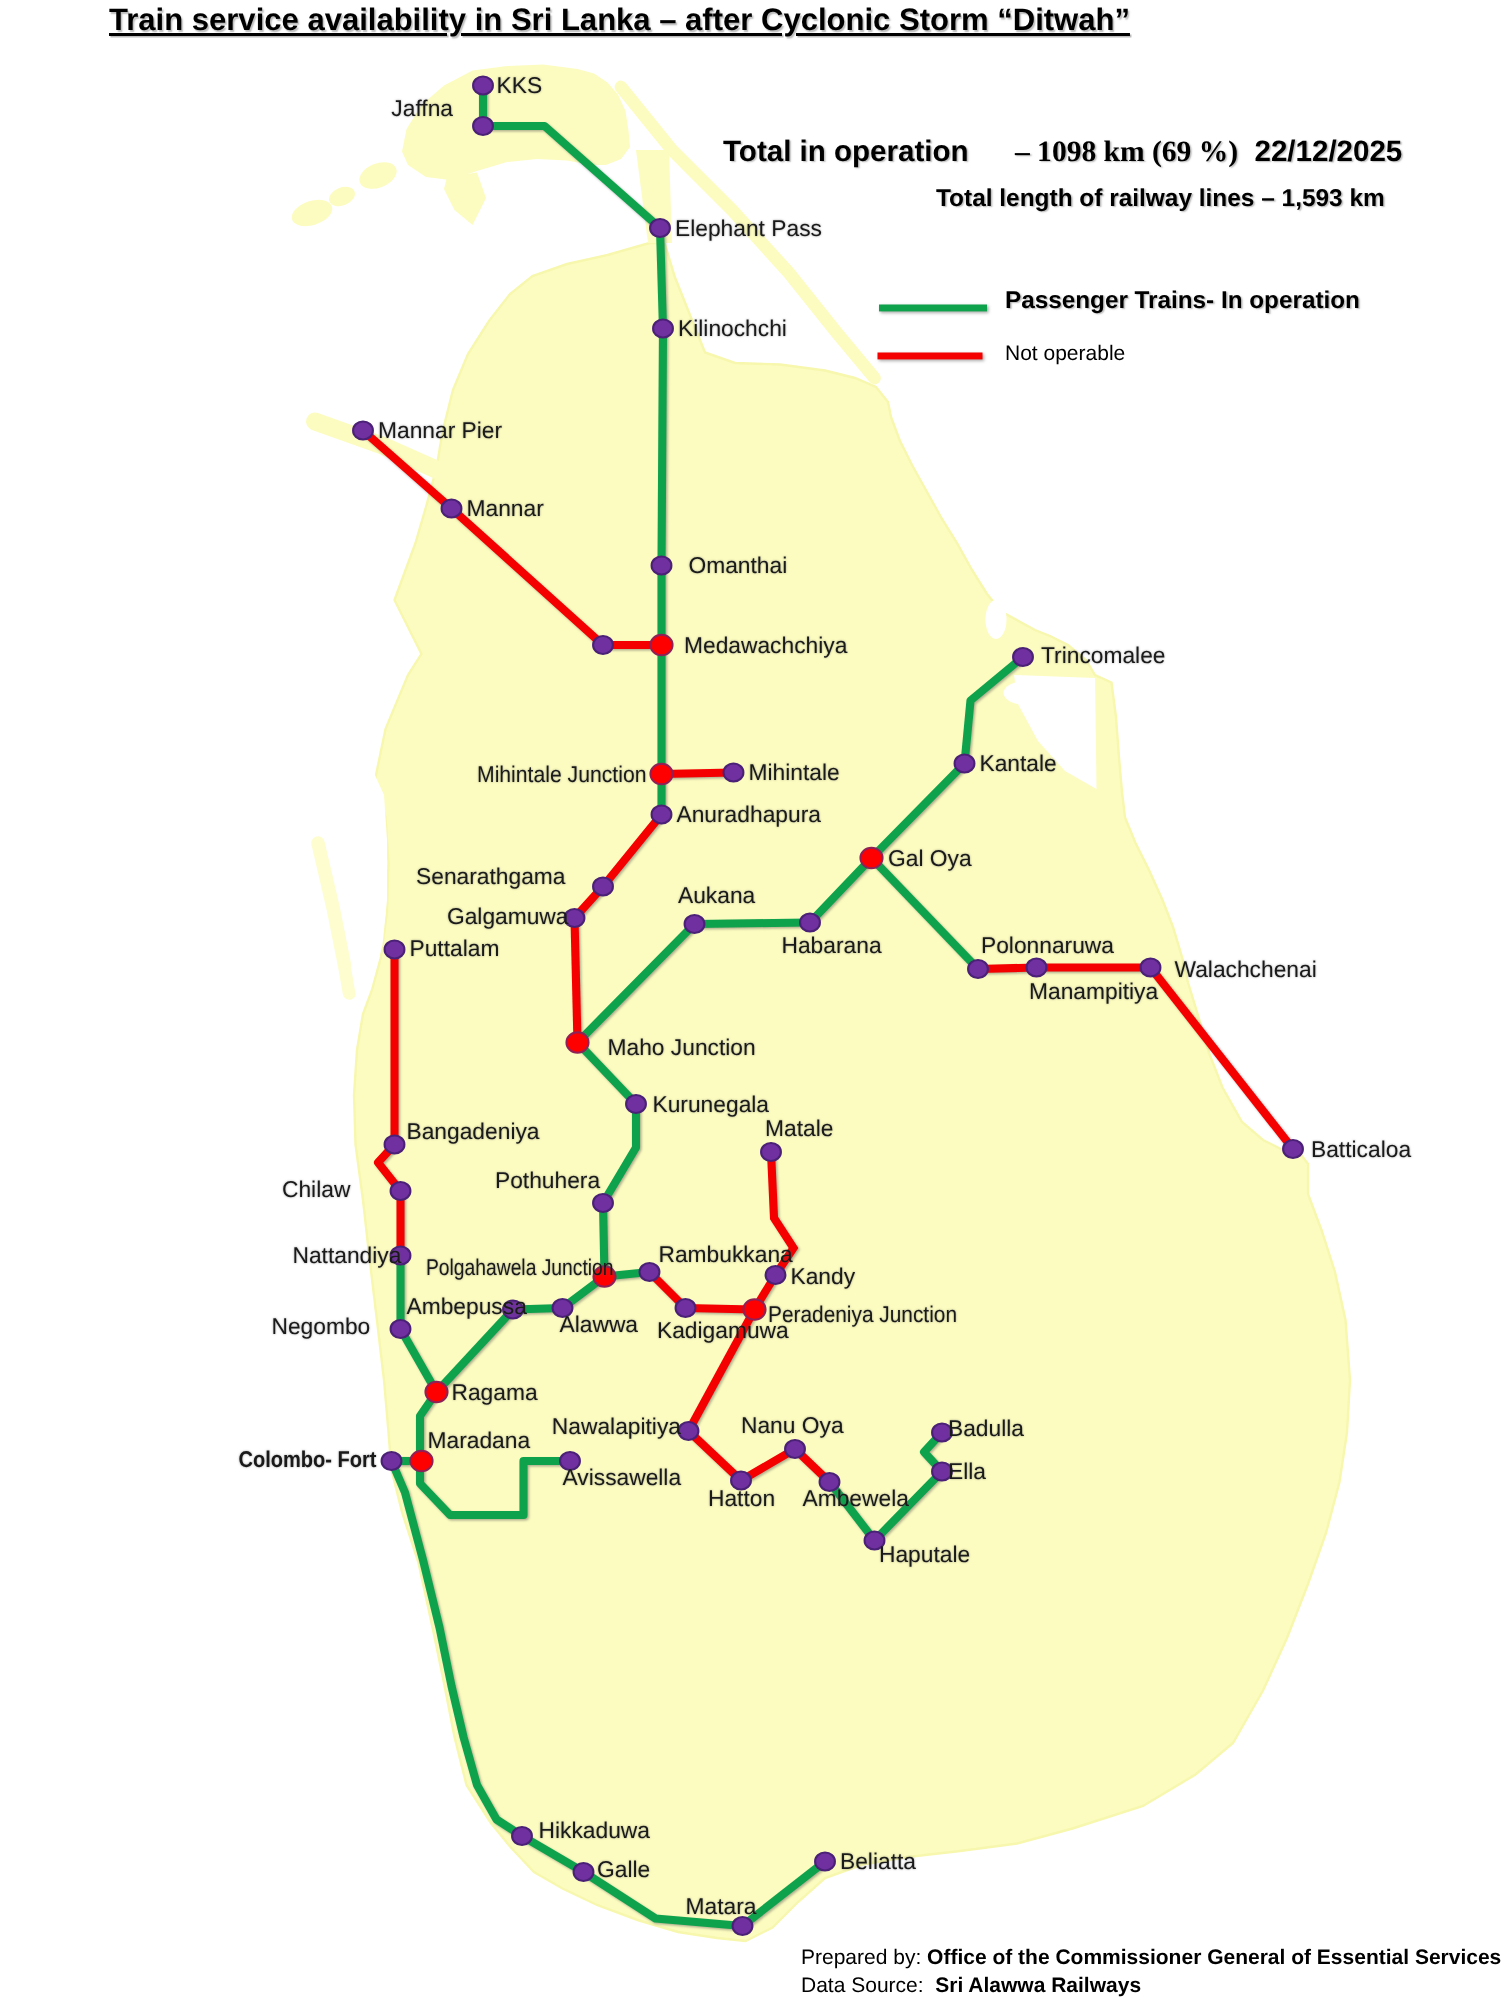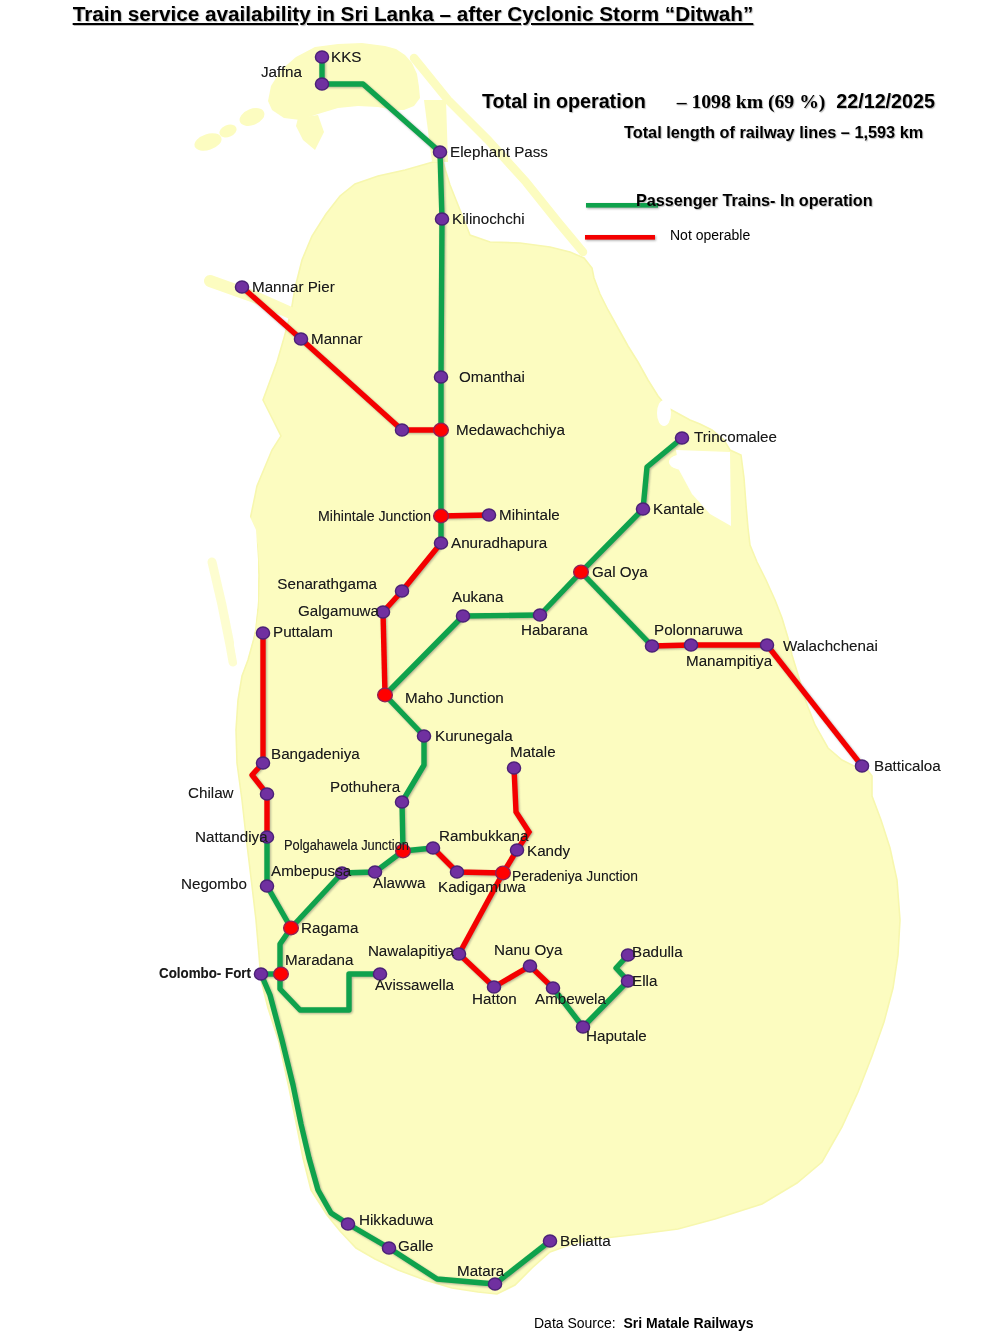--- a/index.html
+++ b/index.html
@@ -196,17 +196,18 @@
     <rect x="585" y="235" width="70" height="4.6" fill="#F40000" style="filter:drop-shadow(1.5px 1.5px 1px rgba(80,80,80,0.5))"></rect>
   </g>
 </svg>
 
 <div class="hdr" style="left:0;top:2px;width:826px;text-align:center;font-size:20.7px;font-weight:bold;text-shadow:1px 1px 1px rgba(120,120,120,0.5);"><span style="text-decoration:underline;">Train service availability in Sri Lanka – after Cyclonic Storm “Ditwah”</span></div>
 
 <div class="hdr" style="left:482px;top:90px;font-size:19.7px;font-weight:bold;text-shadow:1px 1px 1px rgba(120,120,120,0.5);">Total in operation &nbsp;<span style="font-family:'Liberation Serif',serif;font-weight:bold;margin-left:20px;">– 1098 km (69 %)</span>&nbsp; 22/12/2025</div>
 
 <div class="hdr" style="left:624px;top:123px;font-size:16.3px;font-weight:bold;text-shadow:1px 1px 1px rgba(120,120,120,0.5);">Total length of railway lines – 1,593 km</div>
 
-<div class="hdr" style="left:636px;top:191px;font-size:16.2px;font-weight:bold;text-shadow:1px 1px 1px rgba(120,120,120,0.5);">Passenger Trains- In operation</div>
+<div class="hdr" style="left:670px;top:191px;font-size:16.2px;font-weight:bold;text-shadow:1px 1px 1px rgba(120,120,120,0.5);">Passenger Trains- In operation</div>
 <div class="hdr" style="left:670px;top:227px;font-size:14px;">Not operable</div>
 
-<div class="hdr" style="left:534px;top:1315px;font-size:14px;">Data Source: &nbsp;<b>Sri Matale Railways</b></div>
+<div class="hdr" style="left:534px;top:1296px;font-size:14px;">Prepared by: <b>Office of the Commissioner General of Essential Services</b></div>
+<div class="hdr" style="left:534px;top:1315px;font-size:14px;">Data Source: &nbsp;<b>Sri Alawwa Railways</b></div>
 </div>
 
 </body></html>

